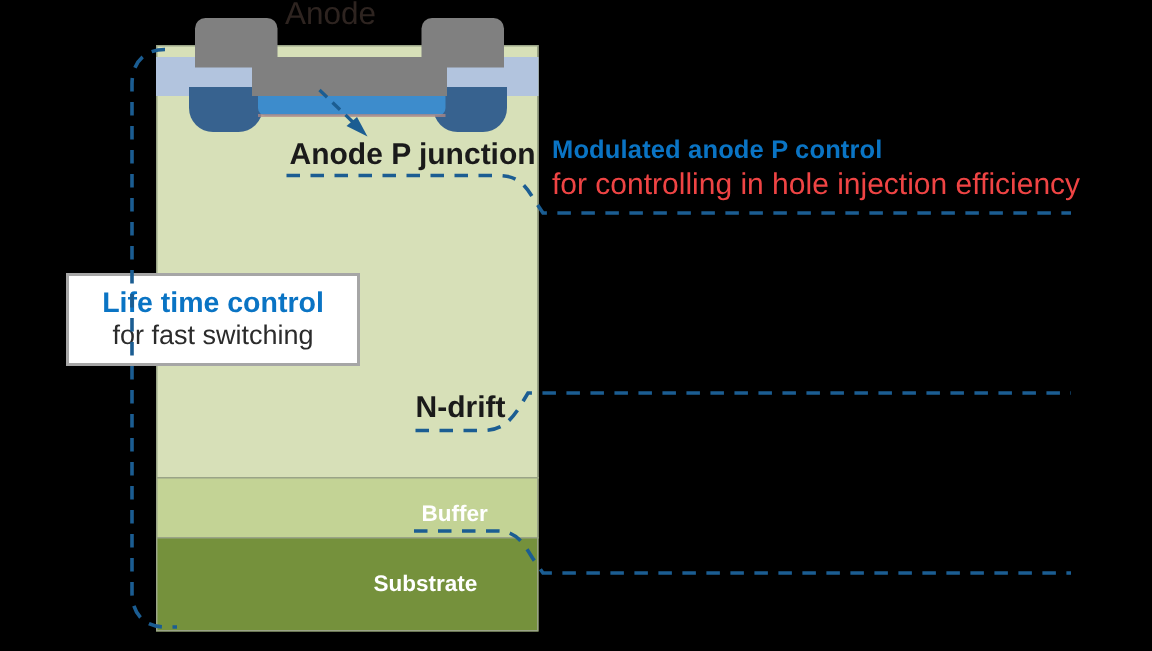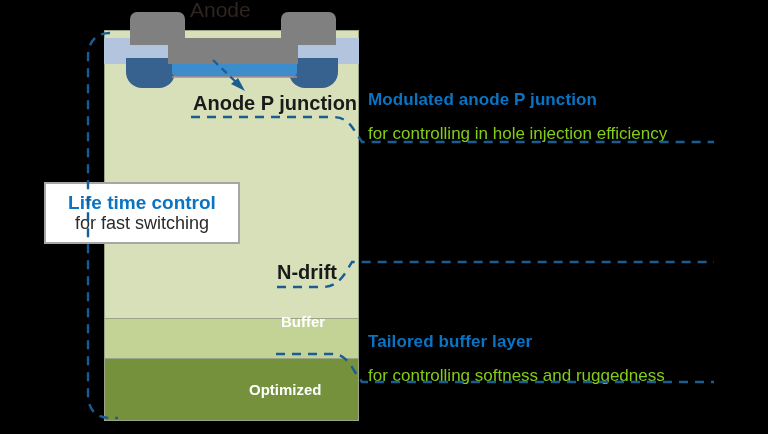--- a/index.html
+++ b/index.html
@@ -41,28 +41,28 @@
   #interface{position:absolute;left:172px;top:76px;width:125px;height:2px;
              background:#b08a86;opacity:.75;}
 
   
   #anode-title{position:absolute;left:190px;top:-2px;font-size:21px;color:#2e2420;}
 
   .inner-label{position:absolute;font-size:20px;font-weight:bold;color:#1a1a1a;}
   #lbl-apj{left:193px;top:92px;}
   #lbl-ndrift{left:277px;top:261px;text-align:right;}
   .white-label{position:absolute;font-size:15px;font-weight:bold;color:#ffffff;}
-  #lbl-buffer{left:281px;top:313px;}
+  #lbl-buffer{left:281px;top:334px;}
   #lbl-substrate{left:249px;top:381px;}
 
   
   .anno{position:absolute;width:400px;}
   .anno .t1{font-size:17px;font-weight:bold;color:#0a74c4;letter-spacing:.1px;
             white-space:nowrap;}
-  .anno .t2{font-size:17px;color:#84cc16;white-space:nowrap;margin-top:14px;}
+  .anno .t2{font-size:20px;color:#ef4444;white-space:nowrap;margin-top:2px;}
   #anno1{left:368px;top:90px;}
   #anno2{left:368px;top:203px;}
   #anno3{left:368px;top:332px;}
 
   
   #ltc{position:absolute;left:44px;top:182px;width:196px;height:62px;
        background:#ffffff;border:2px solid #a6a6a6;box-sizing:border-box;
        display:flex;flex-direction:column;align-items:center;justify-content:center;}
   #ltc .l1{font-size:19px;font-weight:bold;color:#0a74c4;line-height:1.05;}
   #ltc .l2{font-size:18px;color:#2b2b2b;line-height:1.1;margin-top:1px;text-align:center;}
@@ -94,37 +94,33 @@
   <div class="metal" id="metal-pad-r"></div>
 
   <div id="anode-title">Anode</div>
 
   <div class="inner-label" id="lbl-apj">Anode P junction</div>
 
   <div class="inner-label" id="lbl-ndrift">N-drift</div>
 
   <div class="white-label" id="lbl-buffer">Buffer</div>
 
-  <div class="white-label" id="lbl-substrate">Optimized</div>
+  <div class="white-label" id="lbl-substrate">Substrate</div>
 
   <div id="ltc">
     <div class="l1">Life time control</div>
     <div class="l2">for fast switching</div>
   </div>
 
   <div class="anno" id="anno1">
-    <div class="t1">Modulated anode P junction</div>
+    <div class="t1">Modulated anode P control</div>
     <div class="t2">for controlling in hole injection efficiency</div>
   </div>
 
 
-  <div class="anno" id="anno3">
-    <div class="t1">Tailored buffer layer</div>
-    <div class="t2">for controlling softness and ruggedness</div>
-  </div>
 
   <svg id="overlay" viewBox="0 0 768 434" xmlns="http://www.w3.org/2000/svg">
 
     <path d="M 110 33 C 96 33 88 42 88 56 L 88 395 C 88 409 96 418 110 418 L 118 418" fill="none" stroke="#1b5d92" stroke-width="2.4" stroke-dasharray="9,7" stroke-linecap="butt"></path>
 
     <path d="M 213 60 L 238 84" fill="none" stroke="#1b5d92" stroke-width="2.2" stroke-dasharray="7,5"></path>
     <path d="M 245 91 L 231 84 L 238 78 Z" fill="#1b5d92"></path>
 
     <path d="M 191 117 L 332 117 C 345 117 350 123 356 133 L 362 142 L 714 142" fill="none" stroke="#1b5d92" stroke-width="2.4" stroke-dasharray="9,7"></path>
 

